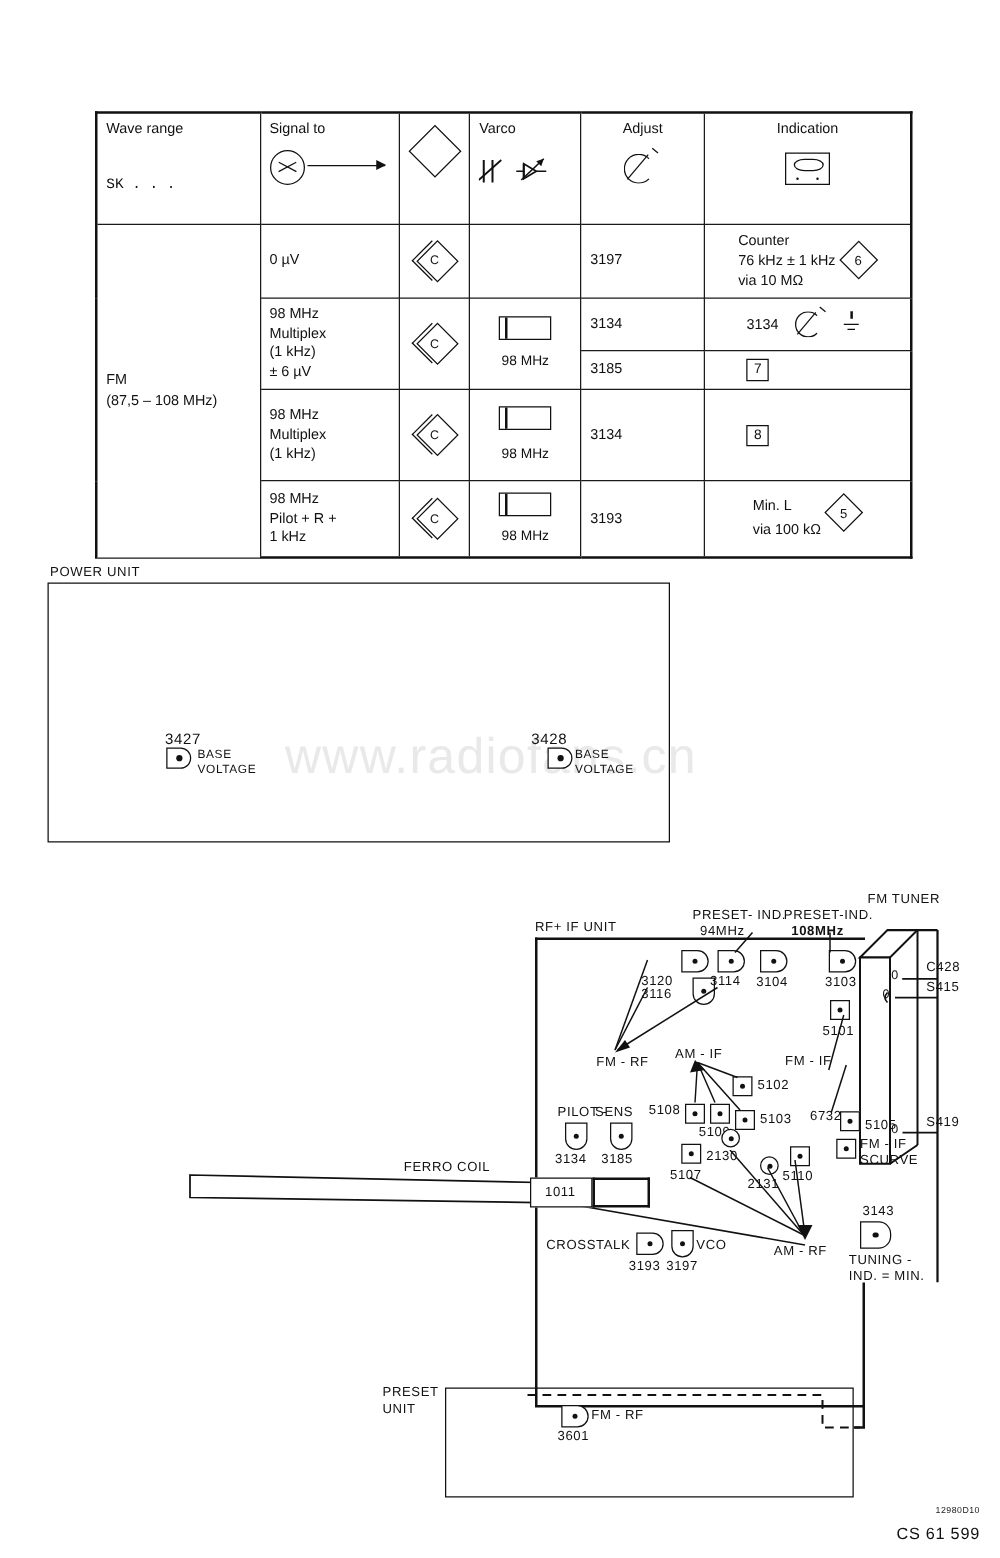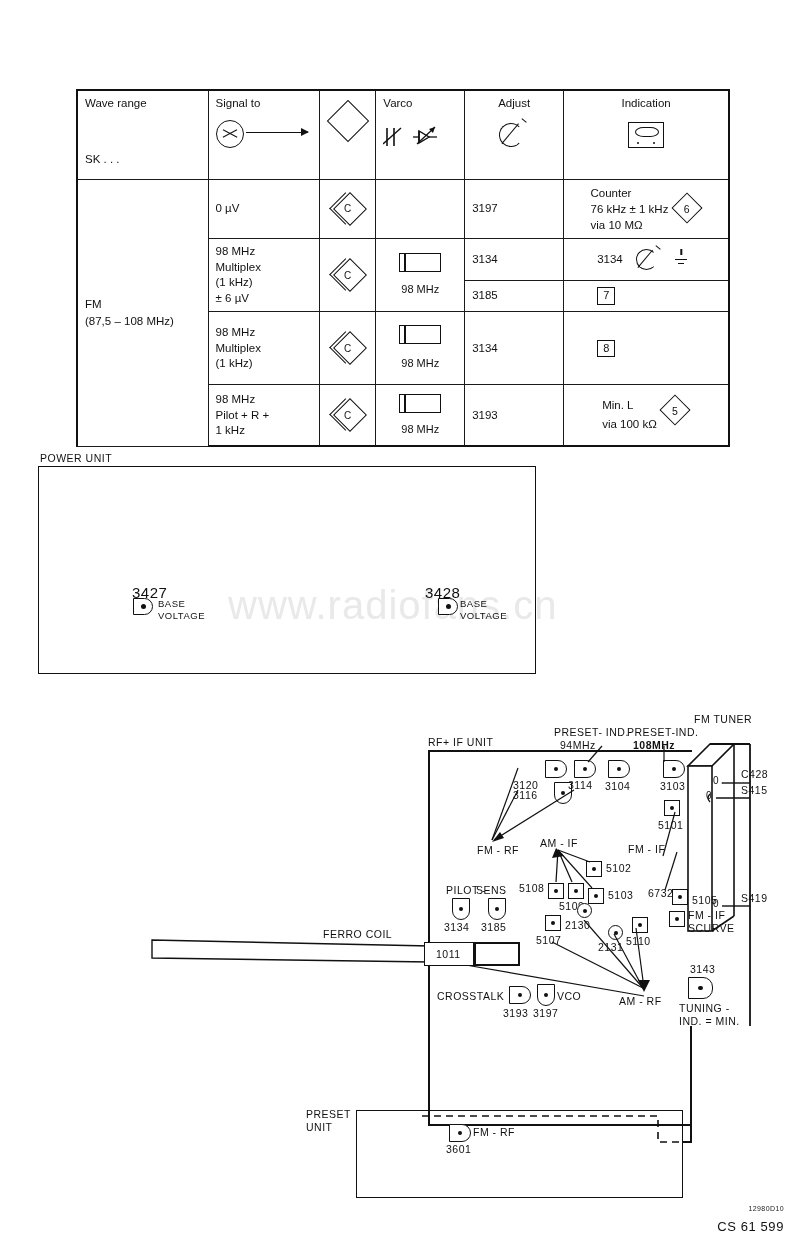--- a/index.html
+++ b/index.html
@@ -32,21 +32,21 @@
   }
   .tbl .hdr{height:78px;vertical-align:top;}
   .tbl .ctr{text-align:center;}
   .outerTop{border-top:2px solid #111 !important;}
   .outerLeft{border-left:2px solid #111 !important;}
   .outerRight{border-right:2px solid #111 !important;}
   .outerBottom{border-bottom:2px solid #111 !important;}
   .thick-t{border-top:1.8px solid #111 !important;}
 
   .hdr-lbl{display:block;font-size:11.5px;}
-  .sk{display:block;margin-top:40px;font-size:11.5px;}
+  .sk{display:block;margin-top:28px;font-size:11.5px;font-family:Liberation Mono, monospace;}
 
   
   .sig-wrap{position:relative;height:40px;margin-top:6px;}
   .gen-circle{
     position:absolute;left:0;top:2px;width:26px;height:26px;border-radius:50%;
     border:1.3px solid #111;
   }
   .gen-circle:before{
     content:"";position:absolute;left:5px;top:12px;width:16px;height:1.3px;
     background:#111;transform:rotate(-28deg);
@@ -126,21 +126,21 @@
   .gnd{display:inline-block;position:relative;width:20px;height:14px;vertical-align:middle;}
   .gnd i{position:absolute;background:#111;height:1.4px;left:50%;transform:translateX(-50%);}
   .gnd i:nth-child(1){top:2px;width:18px;}
   .gnd i:nth-child(2){top:6px;width:12px;}
   .gnd i:nth-child(3){top:10px;width:6px;}
   .gnd b{position:absolute;left:50%;top:-4px;width:1.4px;height:6px;background:#111;transform:translateX(-50%);}
 
   
   .lbl{position:absolute;font-size:10.5px;letter-spacing:.5px;white-space:nowrap;
        font-family:"Liberation Sans",sans-serif;color:#111;z-index:3;}
-  .lbl.sm{font-size:15px;}
+  .lbl.sm{font-size:12px;}
   .box{position:absolute;border:1.6px solid #111;box-sizing:border-box;z-index:1;}
   .ln{position:absolute;background:#111;z-index:2;}
 
   
   .coilD{
     position:absolute;width:22px;height:18px;border:1.5px solid #111;
     border-radius:0 10px 10px 0;box-sizing:border-box;z-index:3;background:#fff;
   }
   .coilD:after{
     content:"";position:absolute;left:50%;top:50%;width:4.5px;height:4.5px;

